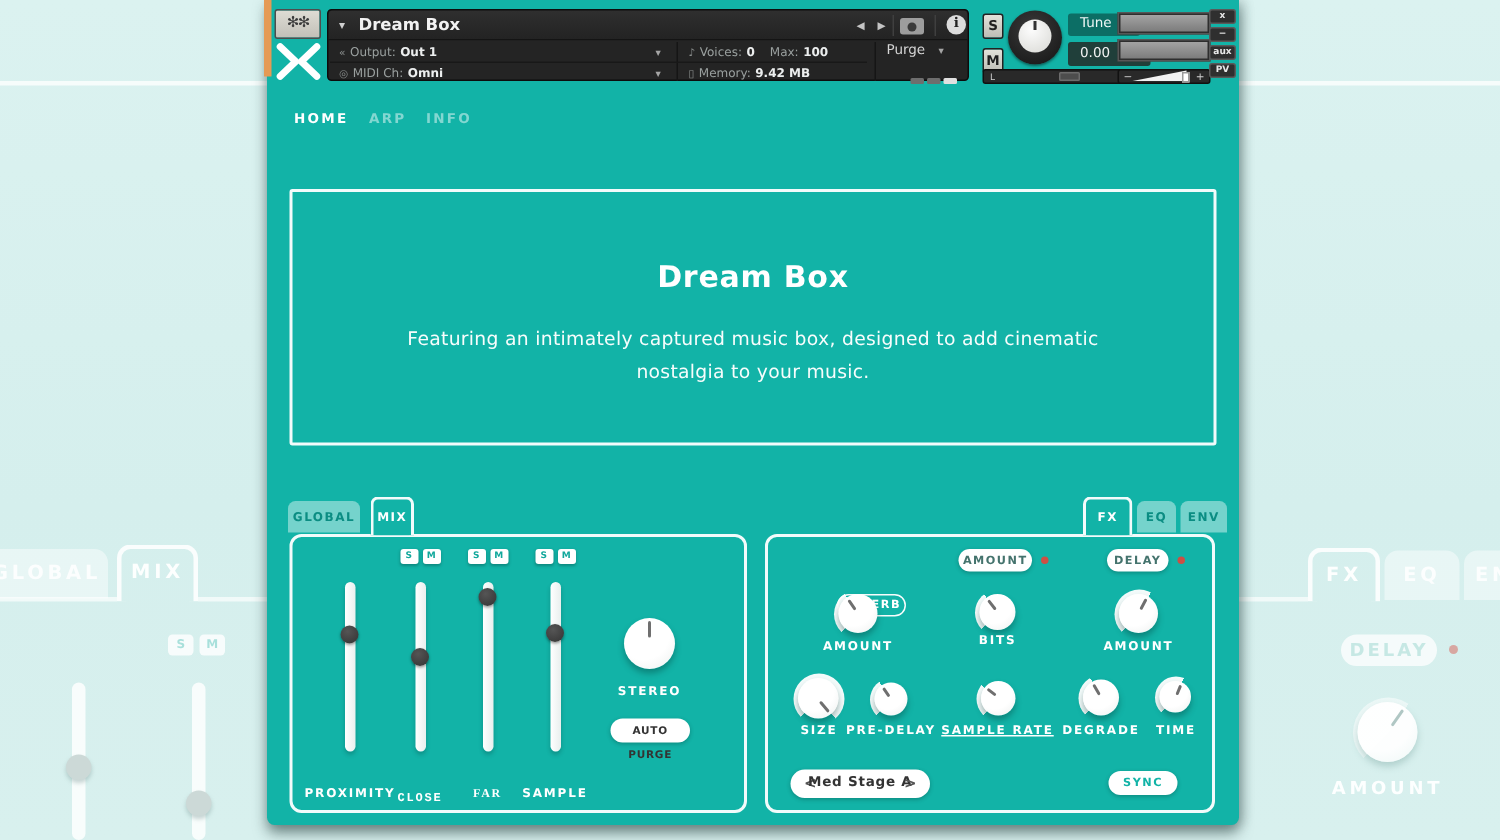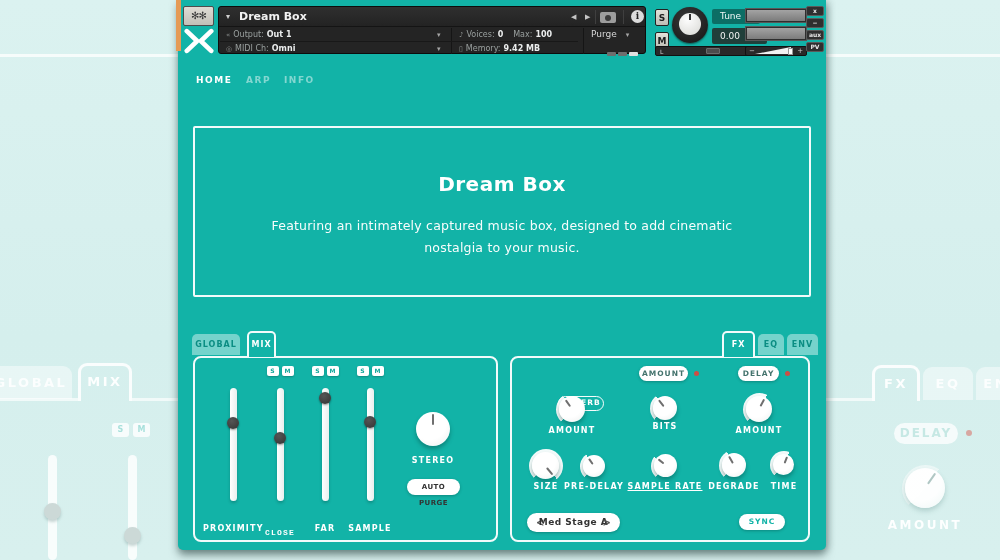--- a/index.html
+++ b/index.html
@@ -322,21 +322,21 @@
 
     <div class="mix-col" style="left:100px;">
       <div class="sm-pair">
         <div class="sm-mini">S</div>
         <div class="sm-mini">M</div>
       </div>
       <div class="trackwrap">
         <div class="track"></div>
         <div class="thumb" style="top: 9%;"></div>
       </div>
-      <div class="panel-label" style="left:0;width:100%;top:158px;">FAR</div>
+      <div class="panel-label" style="left:0;width:100%;top:158px;font-family:Liberation Serif, serif;">FAR</div>
     </div>
 
     <div class="mix-col" style="left:145px;">
       <div class="sm-pair">
         <div class="sm-mini">S</div>
         <div class="sm-mini">M</div>
       </div>
       <div class="trackwrap">
         <div class="track"></div>
         <div class="thumb" style="top: 30%;"></div>

